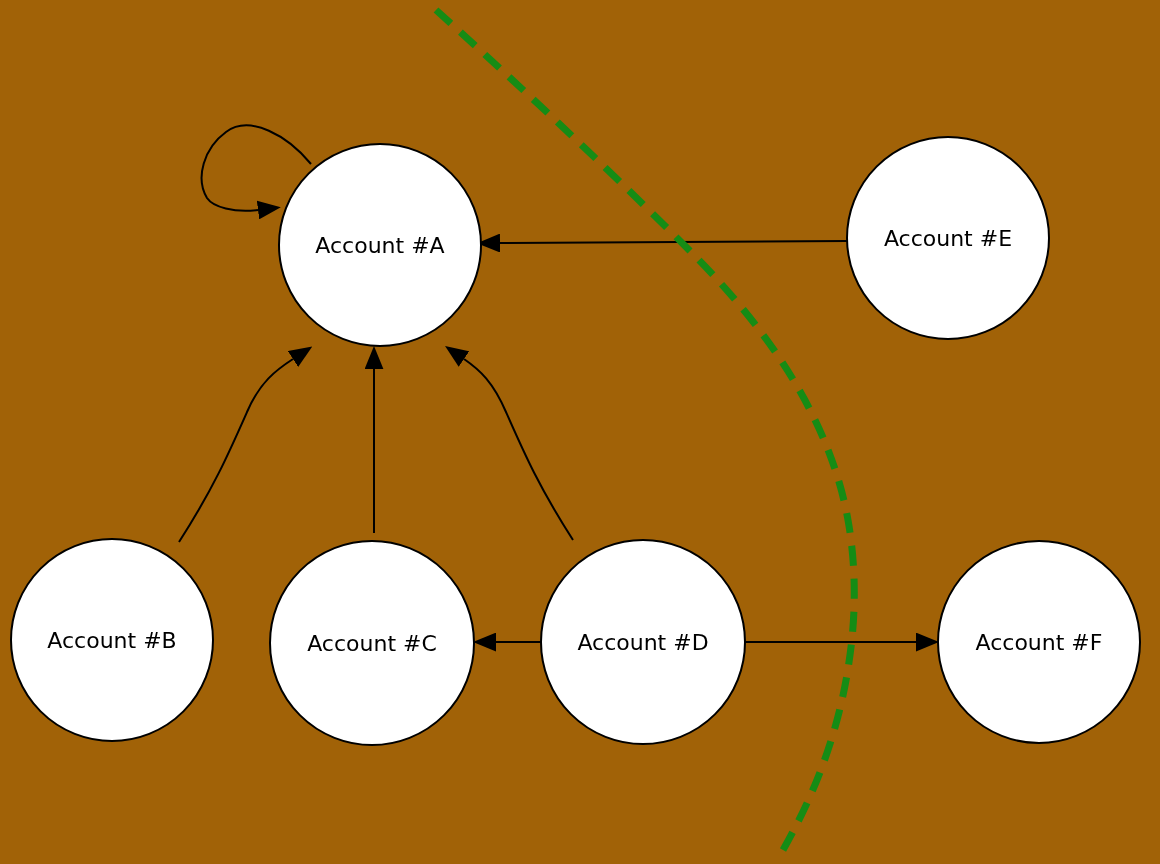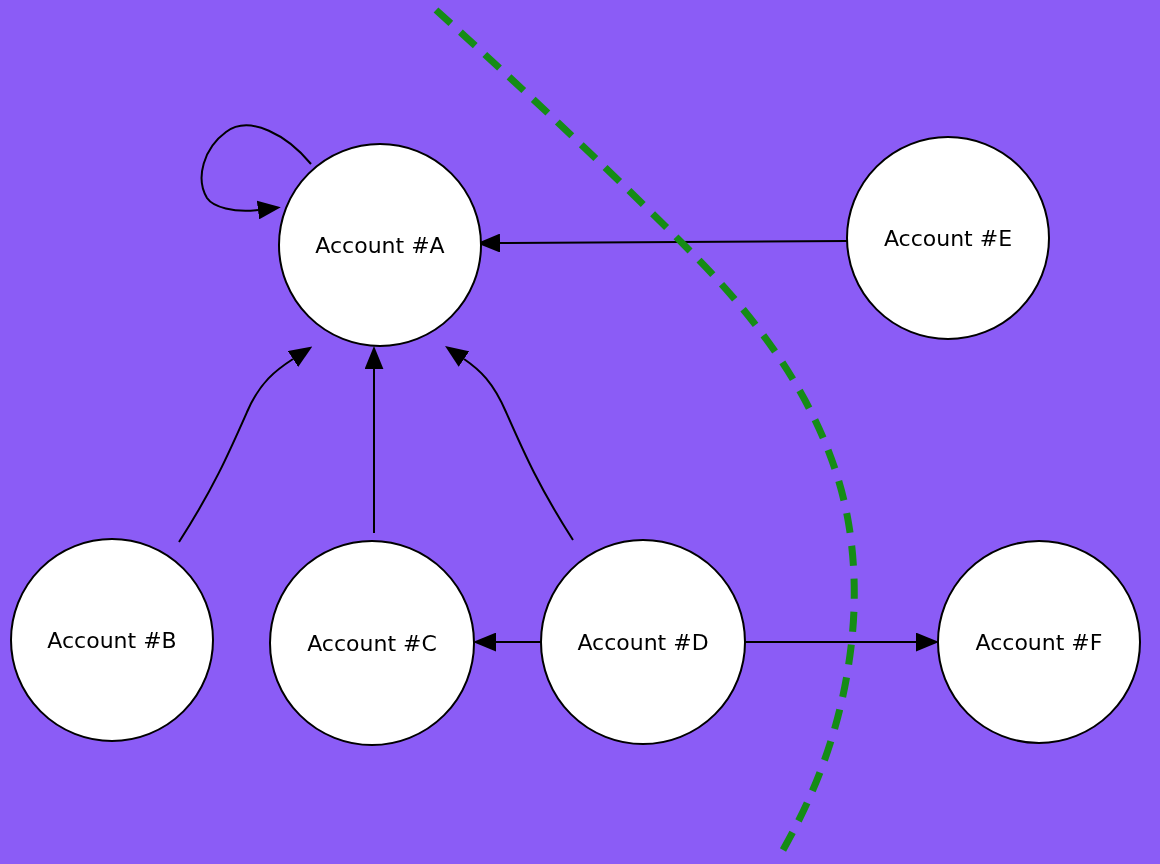--- a/index.html
+++ b/index.html
@@ -3,21 +3,21 @@
 <meta charset="utf-8">
 <style>
   html, body {
     margin: 0;
     padding: 0;
     background: #ffffff;
   }
   .canvas-wrap {
     width: 1160px;
     height: 864px;
-    background: #8b5cf6;
+    background: #a16207;
     overflow: hidden;
   }
   svg {
     display: block;
   }
   .node-circle {
     fill: #ffffff;
     stroke-width: 2px;
   }
   .node-label {

